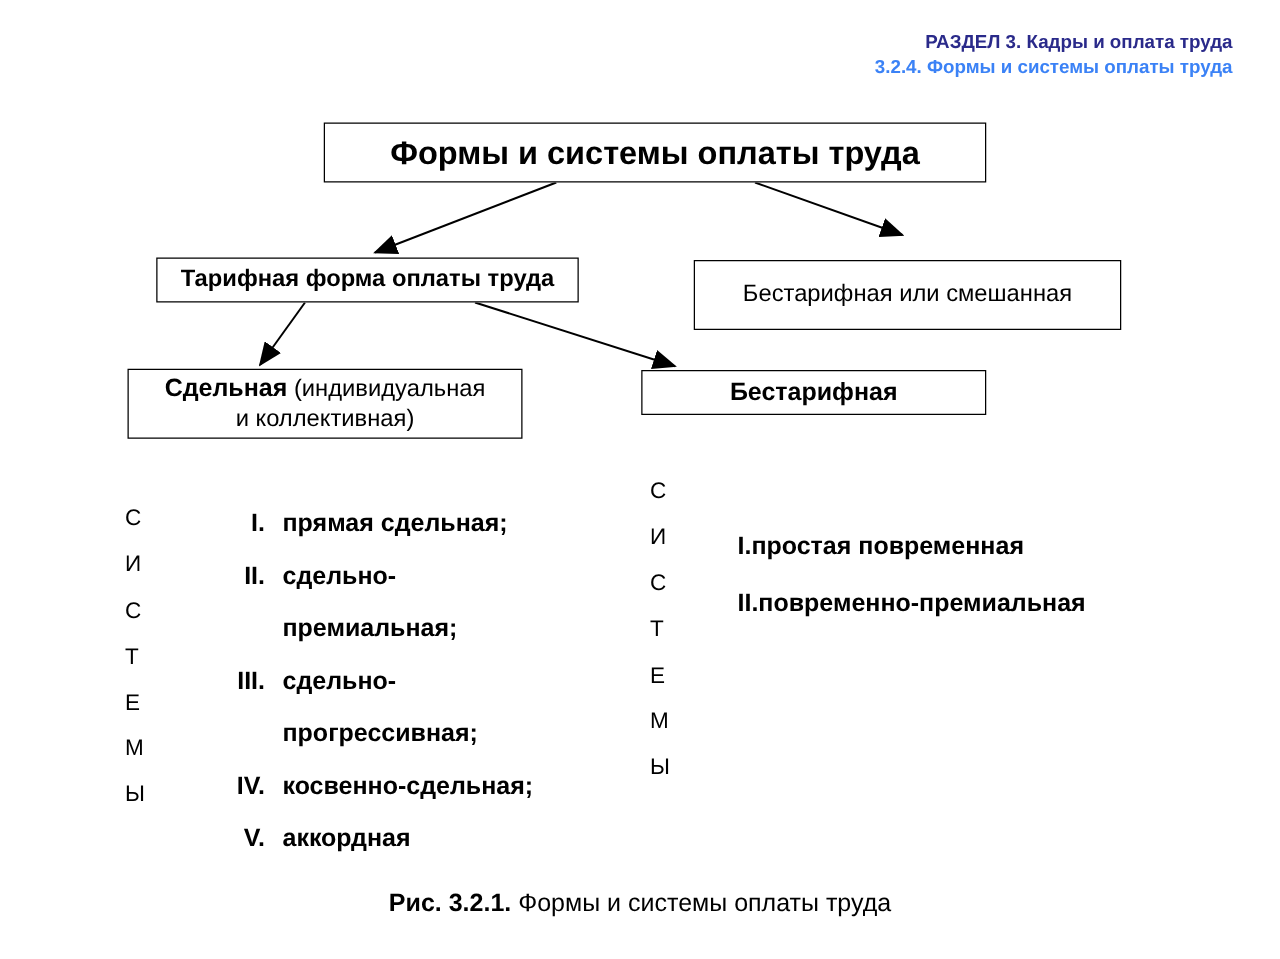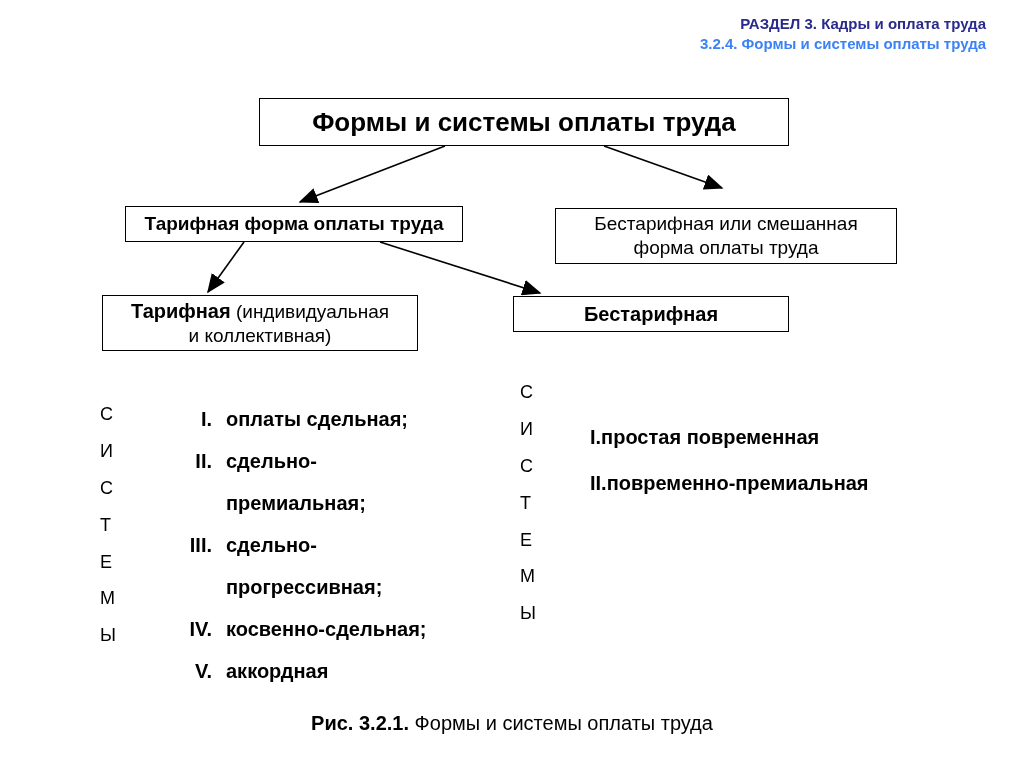--- a/index.html
+++ b/index.html
@@ -11,21 +11,21 @@
     background: #fff;
     color: #000;
   }
   .page {
     position: relative;
     width: 1024px;
     height: 767px;
   }
   .header {
     position: absolute;
-    top: 14px;
+    top: 24px;
     right: 38px;
     text-align: right;
     color: #2a2a8a;
     font-size: 15px;
     line-height: 1.35;
   }
   .header .l1 { font-weight: 700; }
   .header .l2 { font-weight: 700; }
   .header .l3 { font-weight: 700; color: #3b82f6; }
   .box {
@@ -125,26 +125,25 @@
     <line x1="244" y1="242" x2="208" y2="292" stroke="#000" stroke-width="1.6" marker-end="url(#ah)"></line>
     <line x1="380" y1="242" x2="540" y2="293" stroke="#000" stroke-width="1.6" marker-end="url(#ah)"></line>
   </svg>
 
   <div class="box title-box">Формы и системы оплаты труда</div>
 
   <div class="box tariff-box">Тарифная форма оплаты труда</div>
 
   <div class="box nontariff-box">
     <div>Бестарифная или смешанная</div>
-    <div>форма оплаты труда</div>
   </div>
 
   <div class="box piecework-box">
     <div>
-      <span class="bold">Тарифная</span><span> (индивидуальная</span>
+      <span class="bold">Сдельная</span><span> (индивидуальная</span>
     </div>
     <div>и коллективная)</div>
   </div>
 
   <div class="box timebased-box">Бестарифная</div>
 
   <div class="vlabel vlabel1">
     <div>С</div>
     <div>И</div>
     <div>С</div>
@@ -160,21 +159,21 @@
     <div>С</div>
     <div>Т</div>
     <div>Е</div>
     <div>М</div>
     <div>Ы</div>
   </div>
 
   <div class="list list1">
     <div class="row">
       <div class="num">I.</div>
-      <div>оплаты сдельная;</div>
+      <div>прямая сдельная;</div>
     </div>
     <div class="row">
       <div class="num">II.</div>
       <div>сдельно-</div>
     </div>
     <div class="row">
       <div class="num"></div>
       <div>премиальная;</div>
     </div>
     <div class="row">

